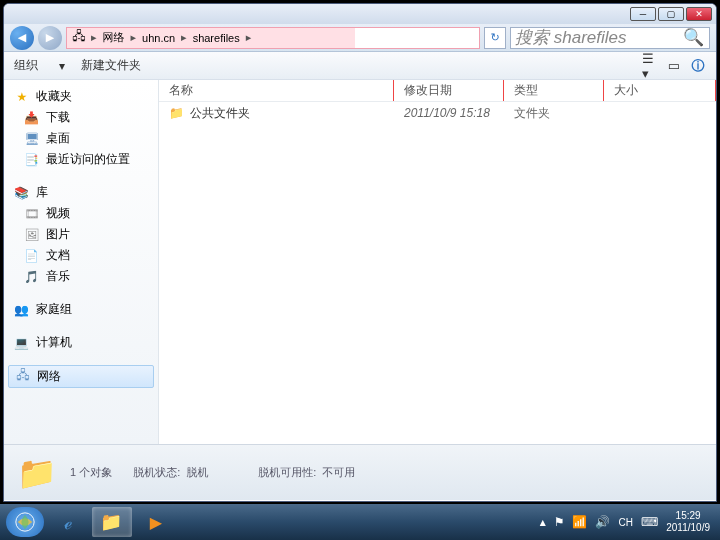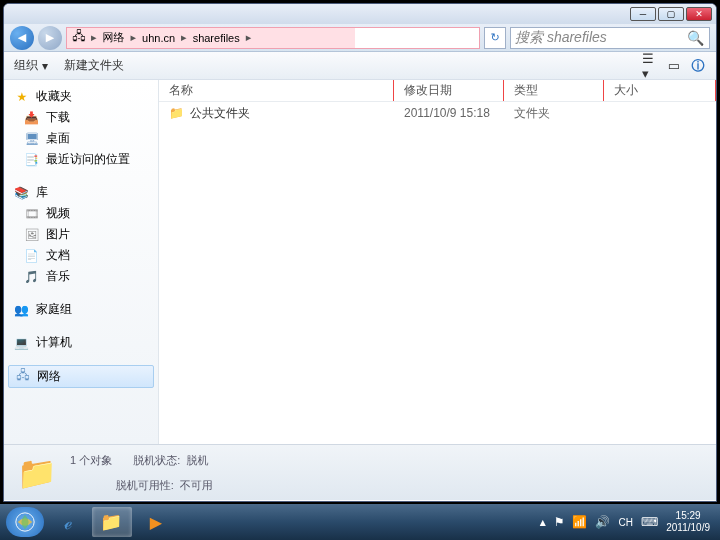--- a/index.html
+++ b/index.html
@@ -15,26 +15,26 @@
 .winbtn.close { background: linear-gradient(#e67,#c23); color:#fff; }
 
 
 .navbar { height: 28px; background: linear-gradient(to bottom, #e8eef7, #d8e4f0); display: flex; align-items: center; padding: 0 6px; gap: 4px; border-bottom: 1px solid #b4c4d8; }
 .navbtn { width: 24px; height: 24px; border-radius: 50%; background: radial-gradient(circle at 30% 30%, #6ab0f0, #2a70c0); display: flex; align-items: center; justify-content: center; color: #fff; font-size: 11px; }
 .navbtn.fwd { background: radial-gradient(circle at 30% 30%, #c8d8ea, #90a8c8); }
 .breadcrumb { flex: 1; height: 22px; background: #fff; border: 1px solid #f0a0b0; display: flex; align-items: center; padding: 0 4px; font-size: 11px; background: linear-gradient(to right, #ffe0e5 0%, #ffe0e5 70%, #fff 70%, #fff 100%); }
 .bc-seg { padding: 0 2px; }
 .bc-arrow { padding: 0 4px; color: #555; }
 .refresh { width: 22px; height: 22px; background: #fff; border: 1px solid #a0b0c8; display: flex; align-items: center; justify-content: center; font-size: 11px; color: #2a70c0; }
-.search { width: 200px; height: 22px; background: #fff; border: 1px solid #a0b0c8; display: flex; align-items: center; padding: 0 4px; font-size: 14px; color: #888; font-style: italic; }
+.search { width: 200px; height: 22px; background: #fff; border: 1px solid #a0b0c8; display: flex; align-items: center; padding: 0 4px; font-size: 17px; color: #888; font-style: italic; }
 .search .mag { margin-left: auto; color: #2a70c0; font-style: normal; }
 
 
 .toolbar { height: 28px; background: linear-gradient(to bottom, #fafbfd, #e8eef5); display: flex; align-items: center; padding: 0 10px; gap: 16px; font-size: 12px; border-bottom: 1px solid #d8e0ea; color: #333; }
-.tbitem { display: flex; align-items: center; gap: 4px; }
+.tbitem { display: flex; align-items: center; gap: 21px; }
 .tbright { margin-left: auto; display: flex; gap: 8px; align-items: center; }
 .tbicon { width: 16px; height: 16px; display: inline-flex; align-items: center; justify-content: center; font-size: 13px; }
 .help { color: #2a70c0; font-weight: bold; }
 
 
 .main { display: flex; height: 364px; }
 .sidebar { width: 155px; background: linear-gradient(to bottom, #fff, #f0f4f8); border-right: 1px solid #e0e6ec; padding: 6px 0; font-size: 12px; overflow: hidden; }
 .side-group { margin-bottom: 12px; }
 .side-item { display: flex; align-items: center; gap: 6px; padding: 2px 0 2px 20px; cursor: default; }
 .side-item.top { padding-left: 10px; }
@@ -57,28 +57,28 @@
 .headers { display: flex; height: 22px; border-bottom: 1px solid #e8ecf0; font-size: 12px; color: #555; align-items: center; }
 .hcol { padding: 0 10px; border-right: 1px solid #ef4444; height: 100%; display: flex; align-items: center; }
 .hcol.name { width: 235px; }
 .hcol.date { width: 110px; }
 .hcol.type { width: 100px; }
 .hcol.size { flex: 1; }
 .rows { flex: 1; }
 .row { display: flex; height: 22px; font-size: 12px; color: #333; align-items: center; }
 .rcol { padding: 0 10px; display: flex; align-items: center; gap: 6px; }
 .rcol.name { width: 235px; }
-.rcol.date { width: 110px; color: #666; }
+.rcol.date { width: 110px; color: #666; font-style: italic; }
 .rcol.type { width: 100px; color: #666; font-family: Liberation Mono, monospace; }
 .fico { color: #f0c050; }
 
 
 .statusbar { height: 56px; background: linear-gradient(to bottom, #f0f4f8, #e0e8f0); border-top: 1px solid #d0d8e2; display: flex; align-items: center; padding: 0 12px; gap: 12px; font-size: 11px; color: #556; }
 .bigfolder { width: 42px; height: 42px; display: flex; align-items: center; justify-content: center; font-size: 32px; color: #f0d070; position: relative; }
-.statinfo { display: flex; flex-direction: column; gap: 10px; }
+.statinfo { display: flex; flex-direction: row; gap: 4px; }
 .statrow { display: flex; gap: 6px; }
 
 
 .taskbar { position: absolute; bottom: 0; left: 0; width: 720px; height: 36px; background: linear-gradient(to bottom, #4a6a8a 0%, #2a4a6a 50%, #183048 100%); display: flex; align-items: center; padding: 0 6px; }
 .start { width: 38px; height: 30px; border-radius: 15px; background: radial-gradient(circle at 50% 50%, #6ab0f0, #2a70c0); display: flex; align-items: center; justify-content: center; }
 .start svg { width: 22px; height: 22px; }
 .taskbtn { width: 40px; height: 30px; margin-left: 4px; display: flex; align-items: center; justify-content: center; border-radius: 2px; }
 .taskbtn.active { background: rgba(255,255,255,0.2); box-shadow: inset 0 0 4px rgba(255,255,255,0.4); }
 .tray { margin-left: auto; display: flex; align-items: center; gap: 8px; color: #fff; font-size: 10px; }
 .clock { text-align: center; line-height: 1.2; padding-right: 4px; }

